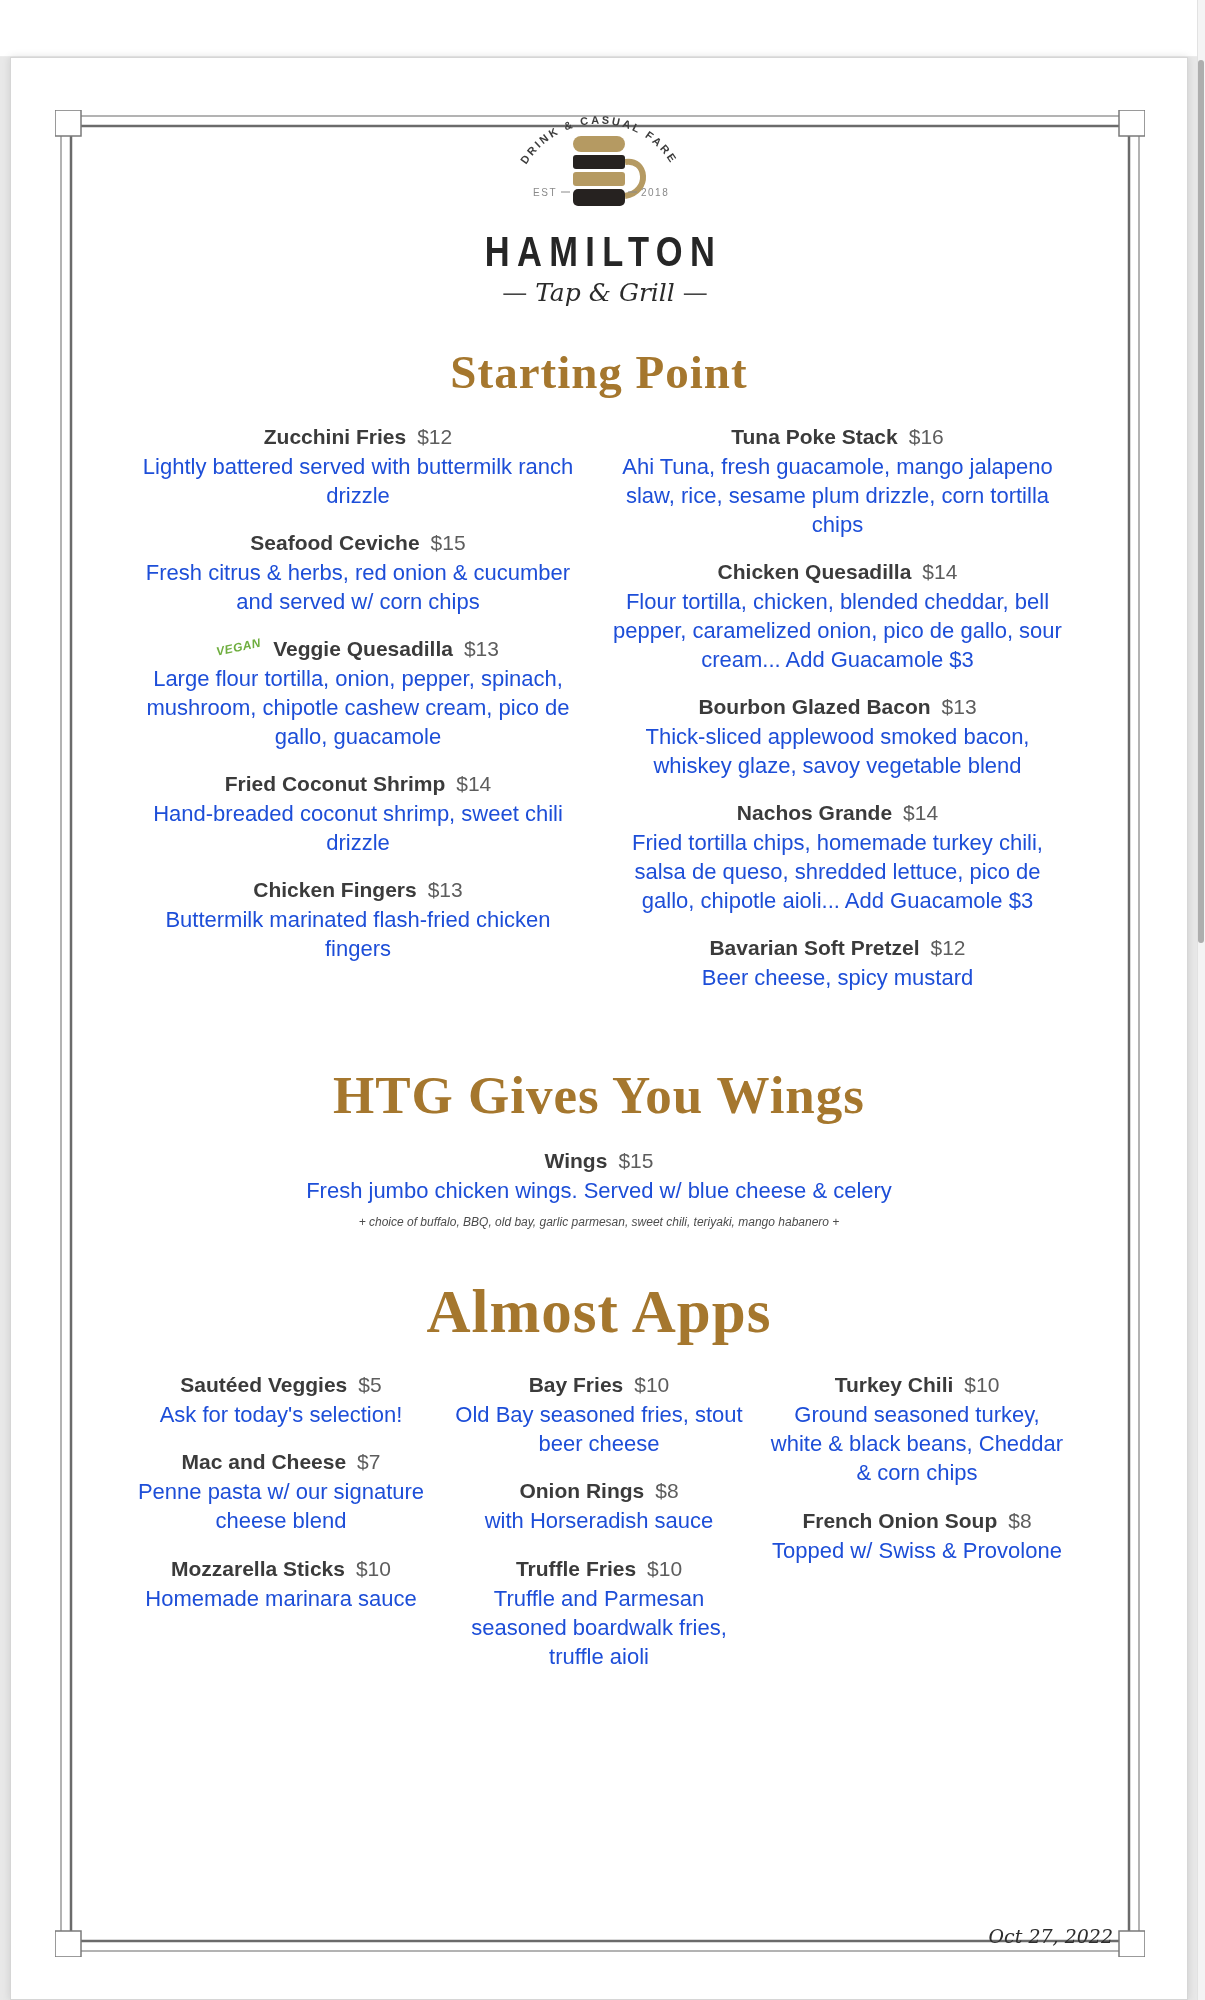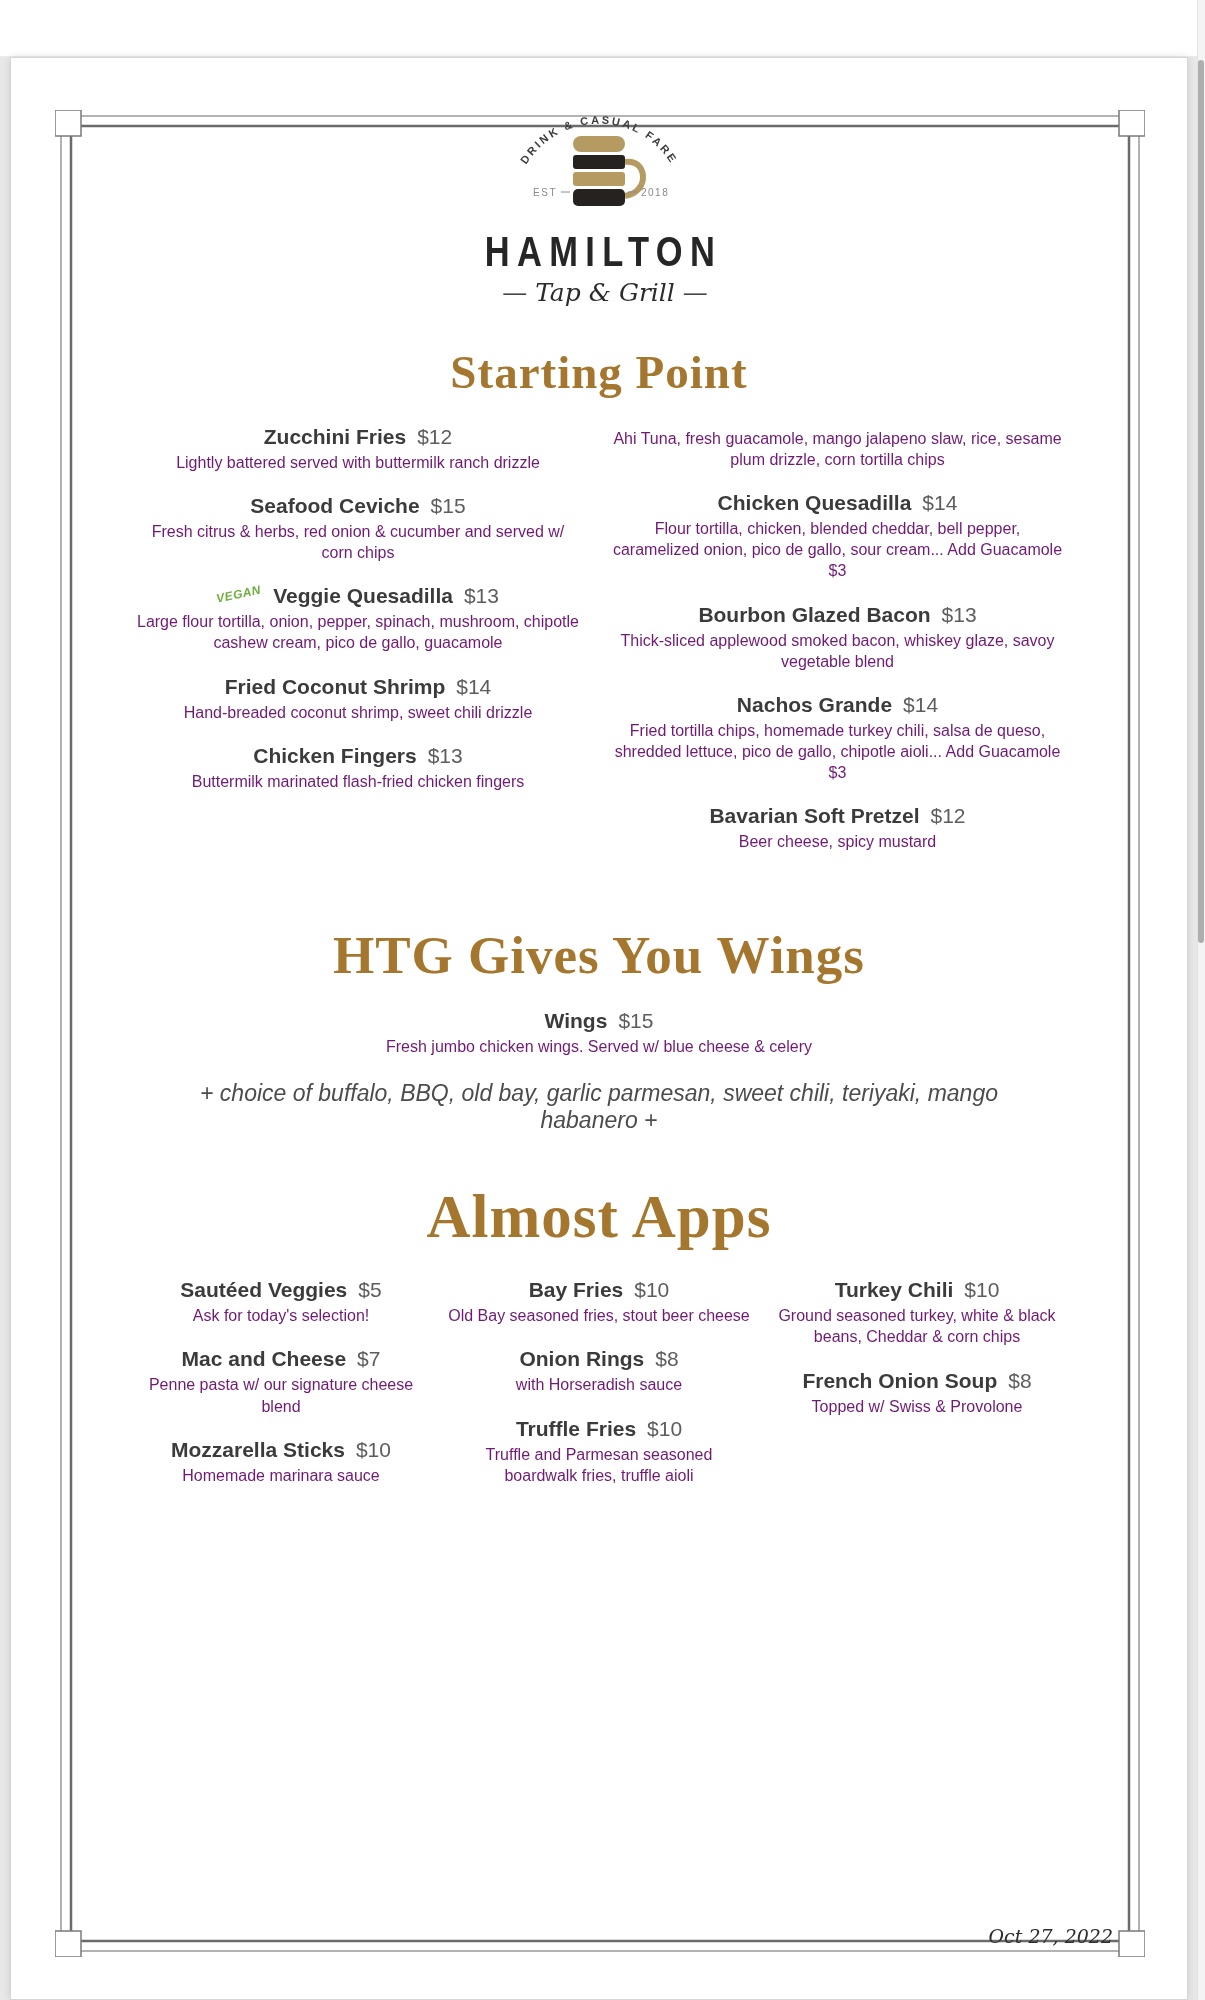--- a/index.html
+++ b/index.html
@@ -67,32 +67,32 @@
   .cols-2 { grid-template-columns: 445px 450px; column-gap: 32px; }
   .cols-3 { grid-template-columns: 302px 302px 302px; column-gap: 16px; }
   .col { text-align: center; }
 
   .item { margin-bottom: 21px; }
   .item-head {
     display: flex; justify-content: center; align-items: baseline; gap: 11px;
   }
   .item-name  { font-weight: 700; font-size: 21px; color: #3b3b3b; }
   .item-price { font-size: 21px; color: #5d5d5d; }
-  .item-desc  { font-size: 16px; color: #701a75; line-height: 1.32; margin-top: 3px; }
+  .item-desc  { font-size: 22px; color: #1d4ed8; line-height: 1.32; margin-top: 3px; }
   .badge {
     display: inline-block;
     transform: rotate(-12deg) translateY(-5px);
     font-size: 12px; font-weight: 700; font-style: italic;
     color: #6fae3f; letter-spacing: .5px;
   }
 
   
   .wings-block { max-width: 860px; margin: 0 auto; }
   .wings-note {
-    font-style: italic; font-size: 23px; color: #4c4c4c; margin-top: 23px;
+    font-style: italic; font-size: 12px; color: #4c4c4c; margin-top: 10px;
   }
 
   
   .page-date {
     position: absolute; right: 74px; bottom: 52px;
     font-family: "DejaVu Serif", serif;
     font-style: italic;
     font-size: 19px; color: #2e2e2e;
     z-index: 2;
   }
@@ -193,20 +193,25 @@
     <div class="item-head">
 
       <span class="item-name">Chicken Fingers</span>
       <span class="item-price">$13</span>
     </div>
     <div class="item-desc">Buttermilk marinated flash-fried chicken fingers</div>
   </div>
           </div>
         <div class="col">
             <div class="item">
+    <div class="item-head">
+
+      <span class="item-name">Tuna Poke Stack</span>
+      <span class="item-price">$16</span>
+    </div>
     <div class="item-desc">Ahi Tuna, fresh guacamole, mango jalapeno slaw, rice, sesame plum drizzle, corn tortilla chips</div>
   </div>
             <div class="item">
     <div class="item-head">
 
       <span class="item-name">Chicken Quesadilla</span>
       <span class="item-price">$14</span>
     </div>
     <div class="item-desc">Flour tortilla, chicken, blended cheddar, bell pepper, caramelized onion, pico de gallo, sour cream...  Add Guacamole $3</div>
   </div>

